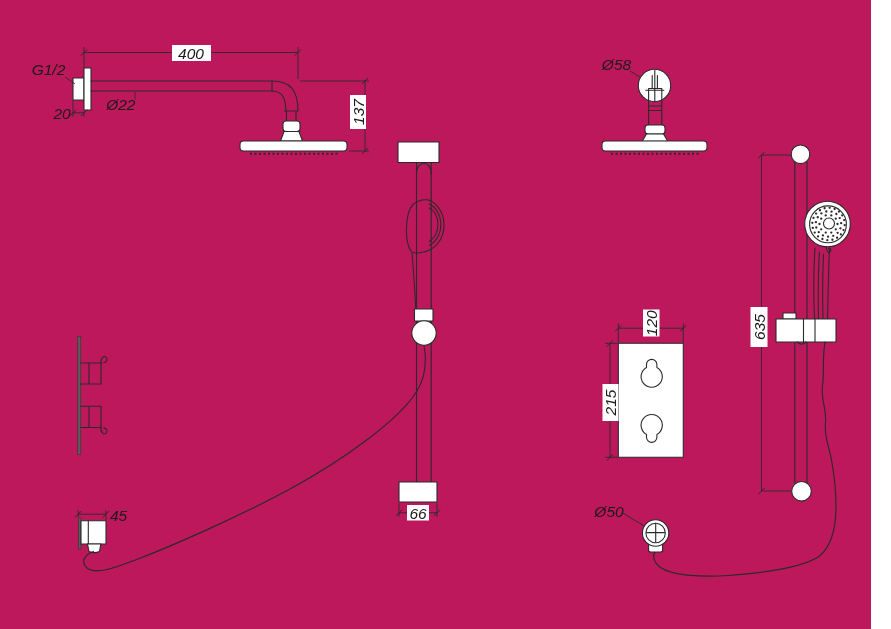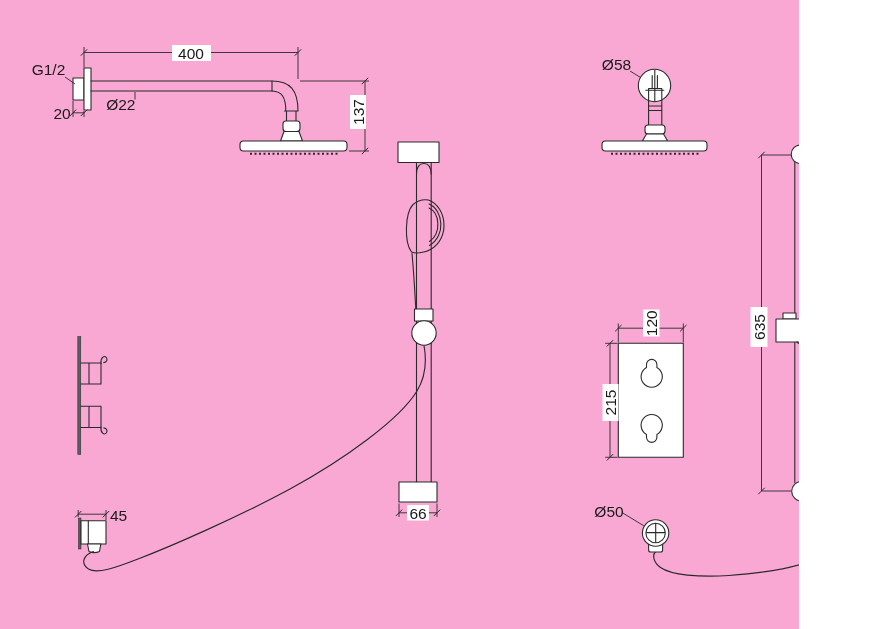--- a/index.html
+++ b/index.html
@@ -1,16 +1,16 @@
 <!DOCTYPE html>
 <html><head>
 <meta charset="utf-8">
 <style>
   html,body{margin:0;padding:0;background:#ffffff;}
-  .stage{position:relative;width:799px;height:629px;background:#f9a8d4;overflow:hidden;}
+  .stage{position:relative;width:871px;height:629px;background:#be185d;overflow:hidden;font-style:italic;}
   svg{display:block;}
   .dim-text{font-family:"Liberation Sans",sans-serif;font-size:15.5px;fill:#1a1a1a;}
   .outline{fill:none;stroke:#2a2a2a;stroke-width:1.1;stroke-linecap:round;stroke-linejoin:round;}
   .outline-f{fill:#ffffff;stroke:#2a2a2a;stroke-width:1.1;stroke-linejoin:round;}
   .dimline{fill:none;stroke:#2a2a2a;stroke-width:0.9;}
   .tick{stroke:#2a2a2a;stroke-width:1;}
   .spray{fill:none;stroke:#2a2a2a;stroke-width:2.1;stroke-dasharray:2 2.5;}
   .hose{fill:none;stroke:#2a2a2a;stroke-width:1.15;stroke-linecap:round;}
   .wallplate{fill:#5c5c5c;stroke:#2a2a2a;stroke-width:0.5;}
   .mask{fill:#ffffff;stroke:none;}

